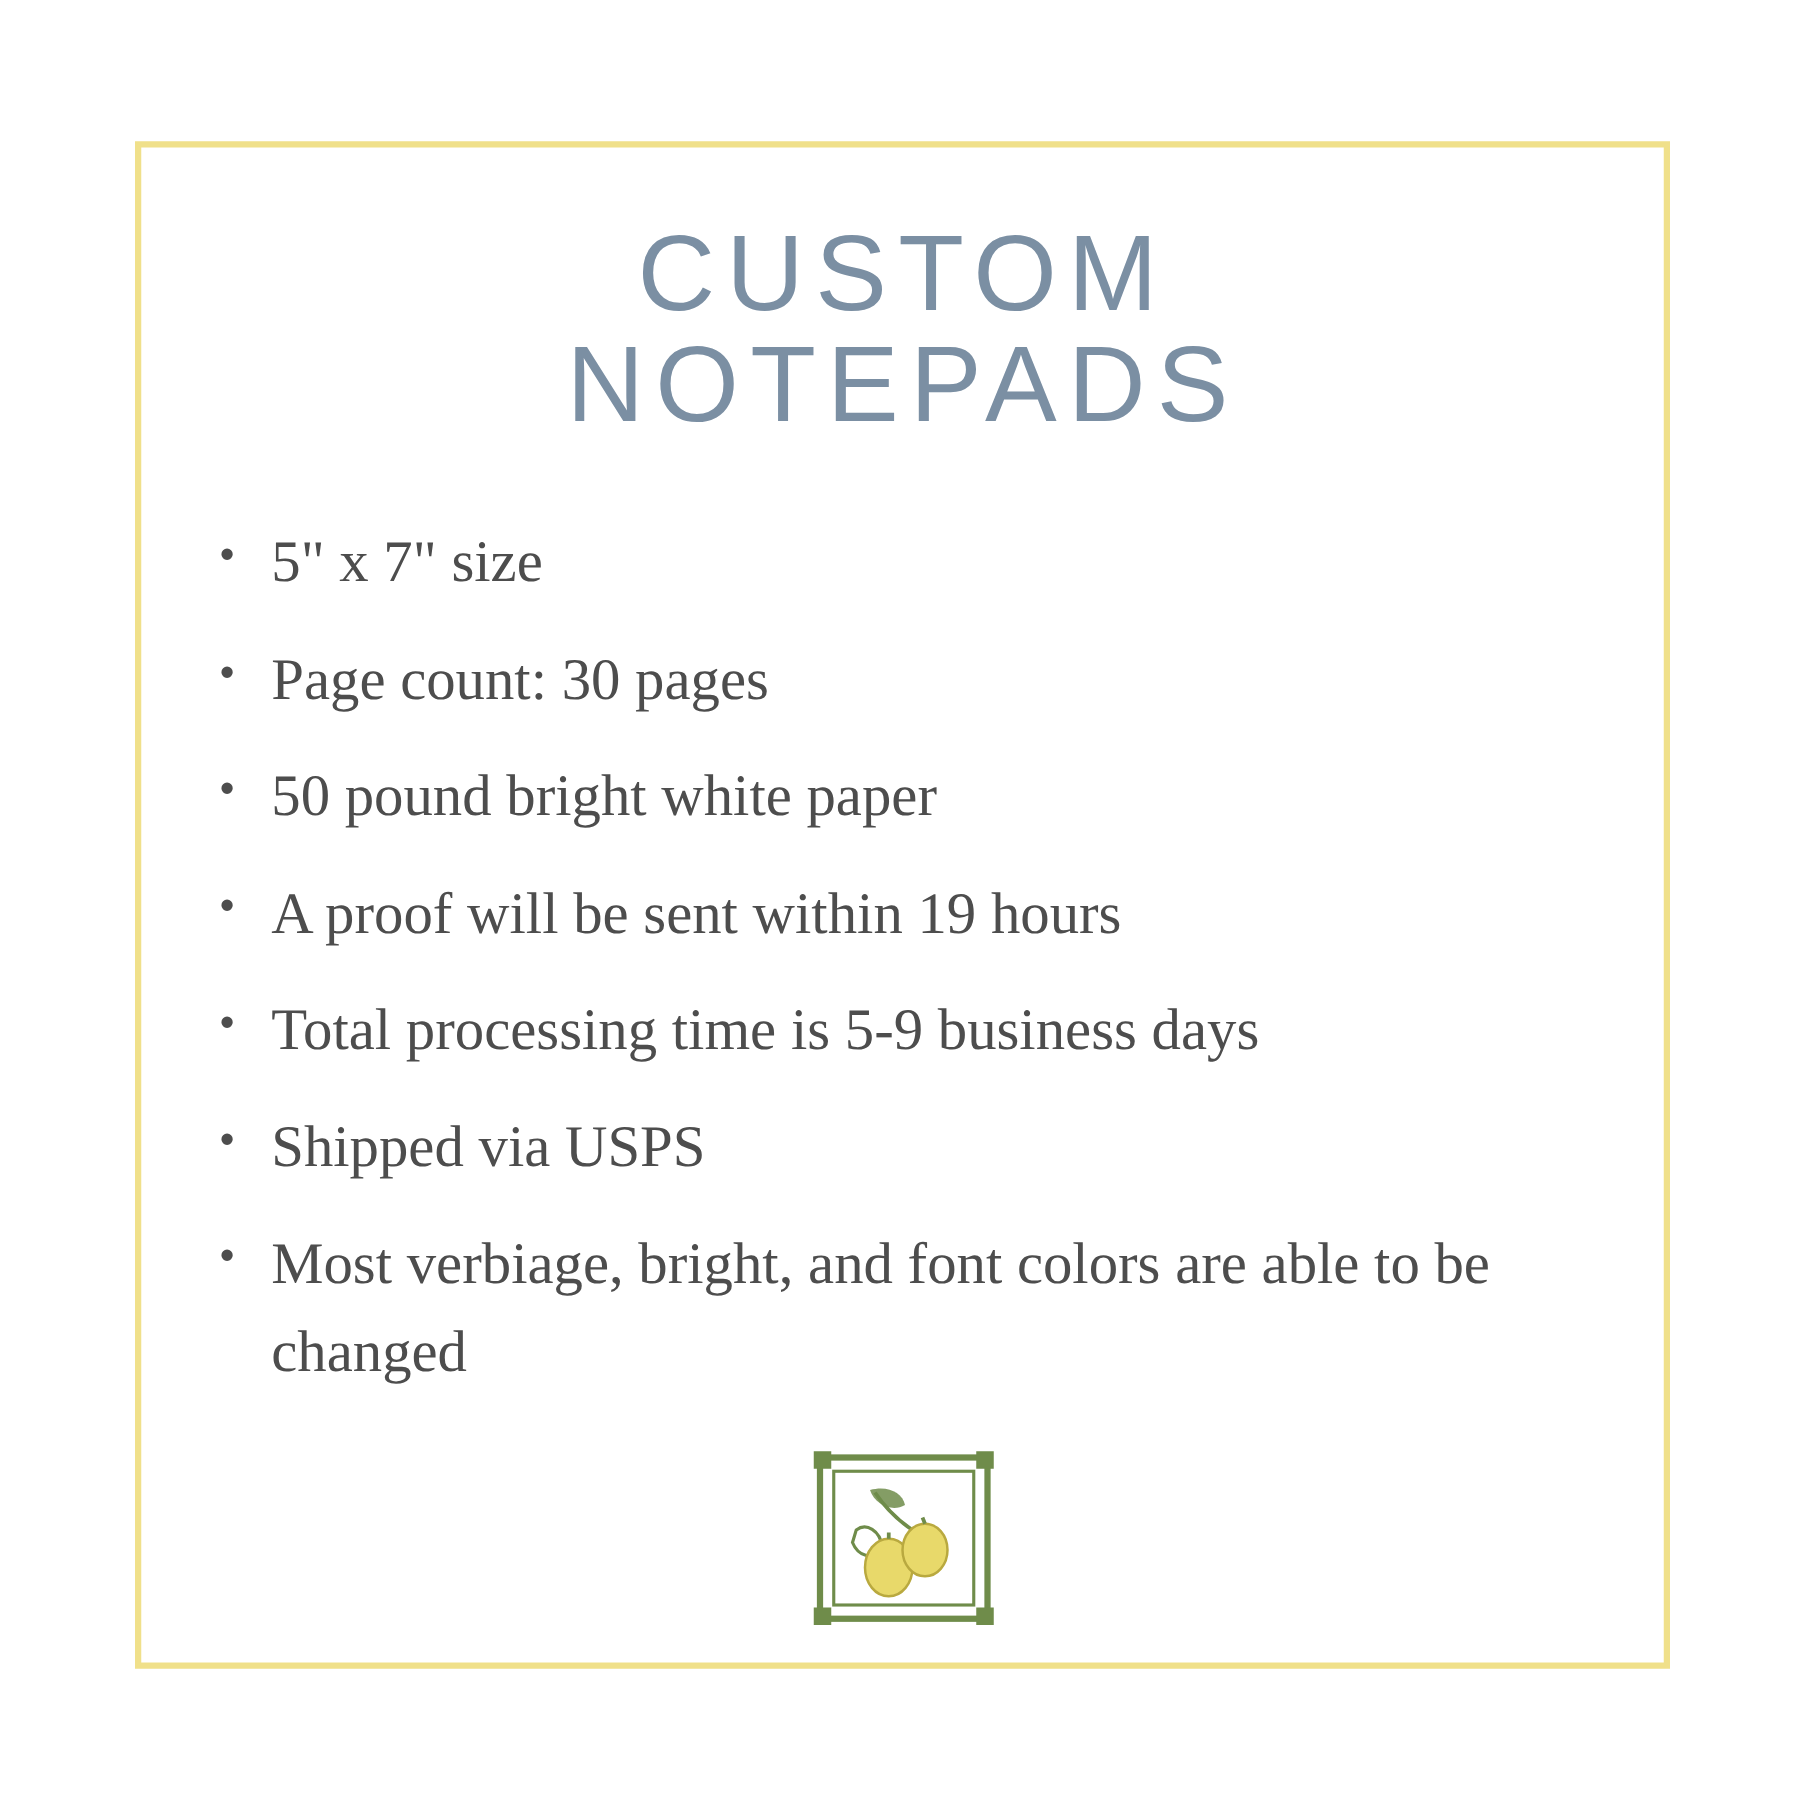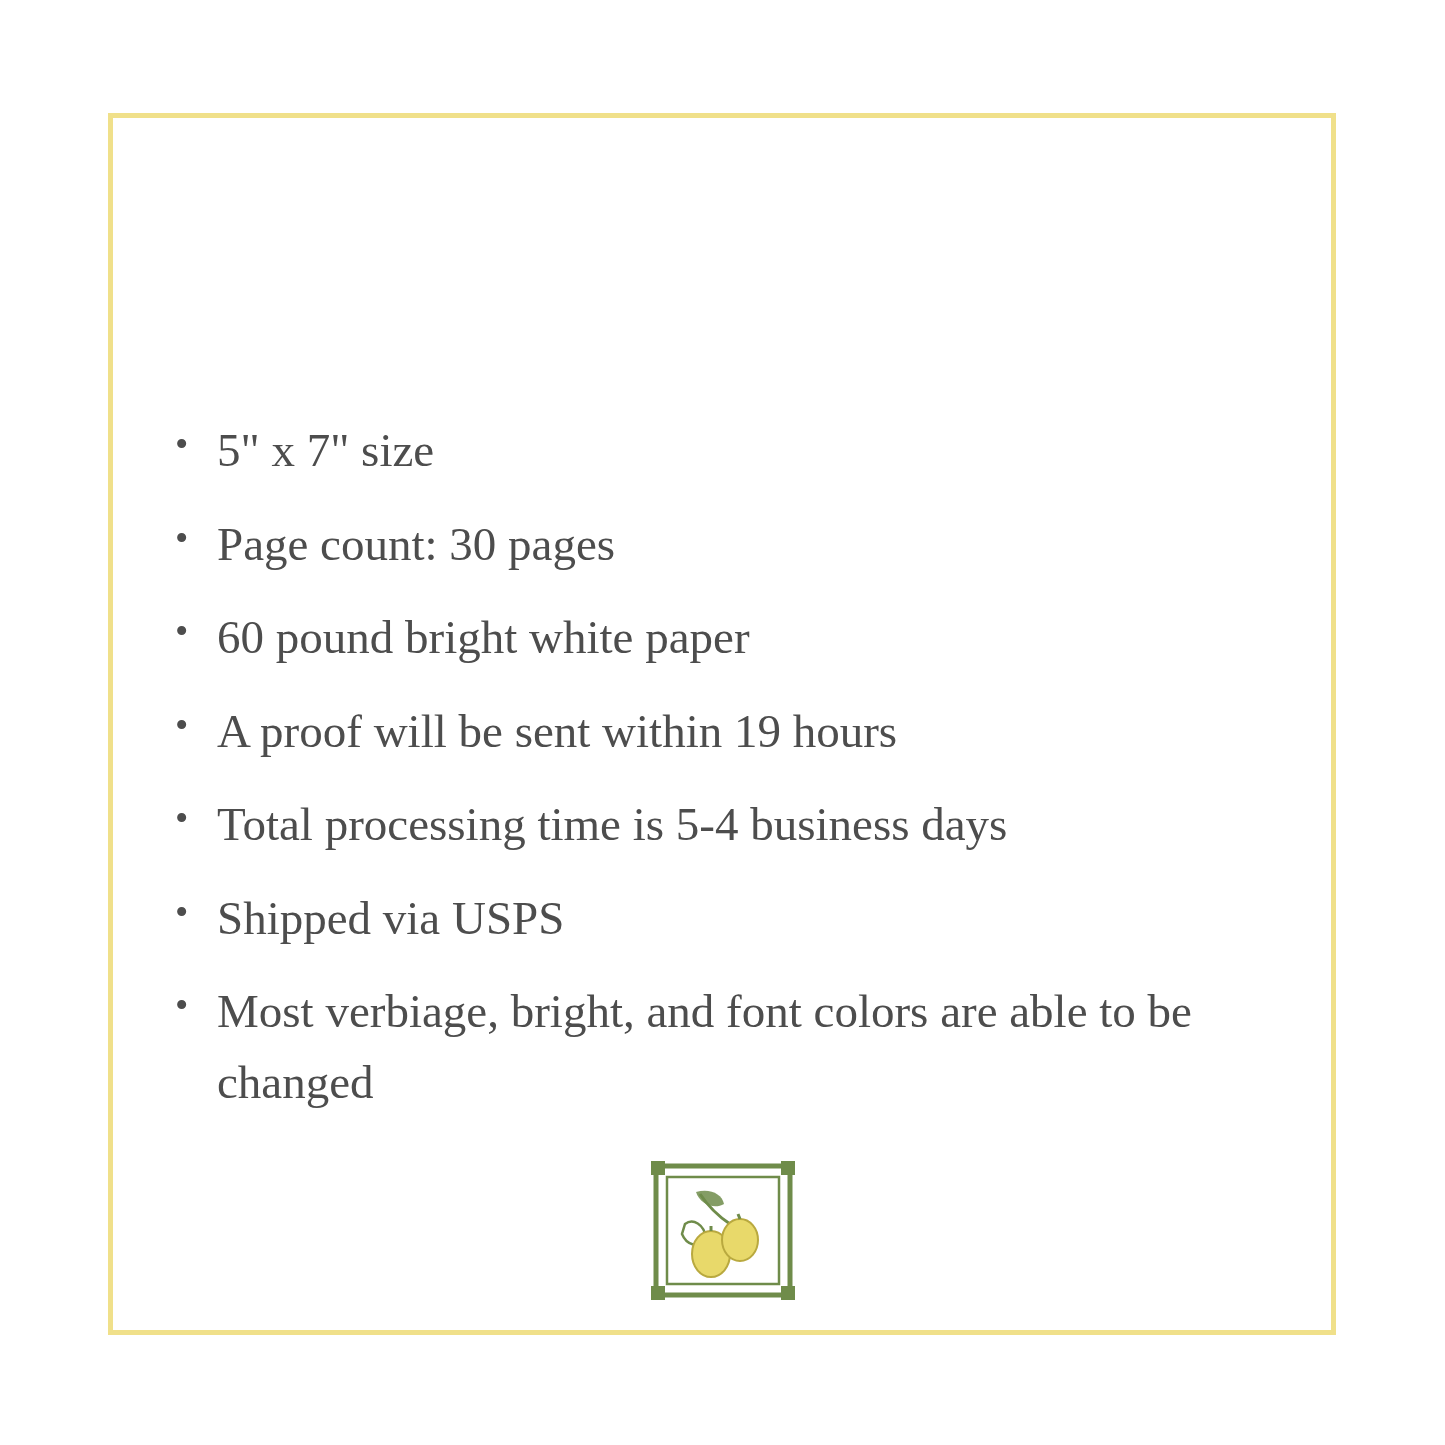--- a/index.html
+++ b/index.html
@@ -83,46 +83,54 @@
     display: block;
   }
 </style>
 </head>
 <body>
 
 <div class="canvas">
 
   <div class="border-frame"></div>
 
+  <div class="title-block">
+    <div class="title-line">
+      <span>Custom</span>
+    </div>
+    <div class="title-line">
+      <span>Notepads</span>
+    </div>
+  </div>
 
   <div class="list">
 
     <div class="list-item">
       <span class="bullet">•</span>
       <span class="item-text">5" x 7" size</span>
     </div>
 
     <div class="list-item">
       <span class="bullet">•</span>
       <span class="item-text">Page count: 30 pages</span>
     </div>
 
     <div class="list-item">
       <span class="bullet">•</span>
-      <span class="item-text">60 pound bright white paper</span>
+      <span class="item-text">50 pound bright white paper</span>
     </div>
 
     <div class="list-item">
       <span class="bullet">•</span>
       <span class="item-text">A proof will be sent within 19 hours</span>
     </div>
 
     <div class="list-item">
       <span class="bullet">•</span>
-      <span class="item-text">Total processing time is 5-4 business days</span>
+      <span class="item-text">Total processing time is 5-9 business days</span>
     </div>
 
     <div class="list-item">
       <span class="bullet">•</span>
       <span class="item-text">Shipped via USPS</span>
     </div>
 
     <div class="list-item">
       <span class="bullet">•</span>
       <span class="item-text">Most verbiage, bright, and font colors are able to be changed</span>

